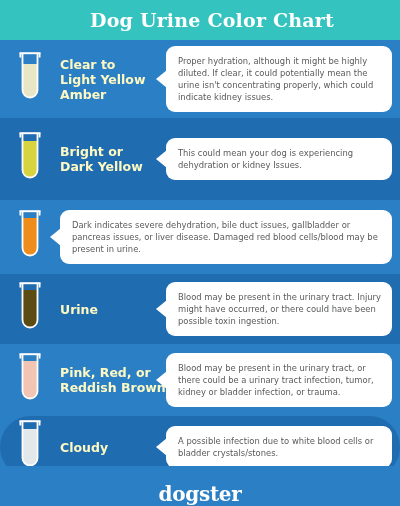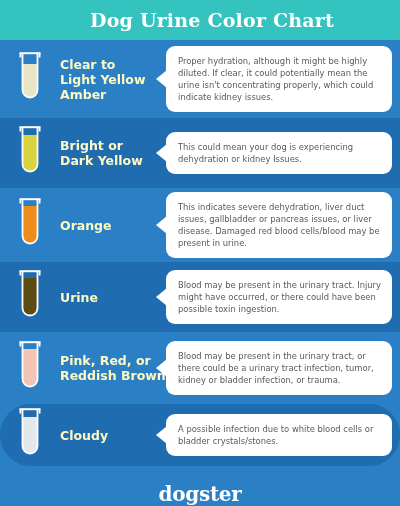--- a/index.html
+++ b/index.html
@@ -166,21 +166,21 @@
         <span class="lbl-line">Light Yellow</span>
         <span class="lbl-line">Amber</span>
       </div>
       <div class="bubble-cell">
         <div class="bubble">
           <p>Proper hydration, although it might be highly diluted. If clear, it could potentially mean the urine isn't concentrating properly, which could indicate kidney issues.</p>
         </div>
       </div>
     </div>
 
-    <div class="row even" style="height:70px;">
+    <div class="row even" style="height:82px;">
       <div class="tube-cell">
         <div class="tube-wrap">
           <svg width="26" height="58" viewBox="0 0 26 58" aria-hidden="true">
             <defs>
                 <clipPath id="c2">
                   <path d="M5.5 6 h15 v36 a7.5 7.5 0 0 1 -15 0 Z"></path>
                 </clipPath>
               </defs>
             <g clip-path="url(#c2)">
                 <rect x="5.5" y="13" width="15" height="39" fill="#d8d440"></rect>
@@ -215,26 +215,23 @@
             <g clip-path="url(#c3)">
                 <rect x="5.5" y="12" width="15" height="40" fill="#ef8d1c"></rect>
               </g>
             <path d="M5.5 6 v36 a7.5 7.5 0 0 0 15 0 V6" fill="none" stroke="#ffffff" stroke-width="1.8"></path>
             <line x1="2.5" y1="5.2" x2="23.5" y2="5.2" stroke="#ffffff" stroke-width="2"></line>
             <line x1="3.4" y1="5.2" x2="3.4" y2="9.5" stroke="#ffffff" stroke-width="1.8"></line>
             <line x1="22.6" y1="5.2" x2="22.6" y2="9.5" stroke="#ffffff" stroke-width="1.8"></line>
           </svg>
         </div>
       </div>
-      <div class="label-cell">
-        <span class="lbl-line">Orange</span>
-      </div>
-      <div class="bubble-cell">
-        <div class="bubble">
-          <p>This indicates severe dehydration, liver duct issues, gallbladder or pancreas issues, or liver disease. Damaged red blood cells/blood may be present in urine.</p>
+      <div class="bubble-cell">
+        <div class="bubble">
+          <p>Dark indicates severe dehydration, bile duct issues, gallbladder or pancreas issues, or liver disease. Damaged red blood cells/blood may be present in urine.</p>
         </div>
       </div>
     </div>
 
     <div class="row even" style="height:70px;">
       <div class="tube-cell">
         <div class="tube-wrap">
           <svg width="26" height="58" viewBox="0 0 26 58" aria-hidden="true">
             <defs>
                 <clipPath id="c4">

